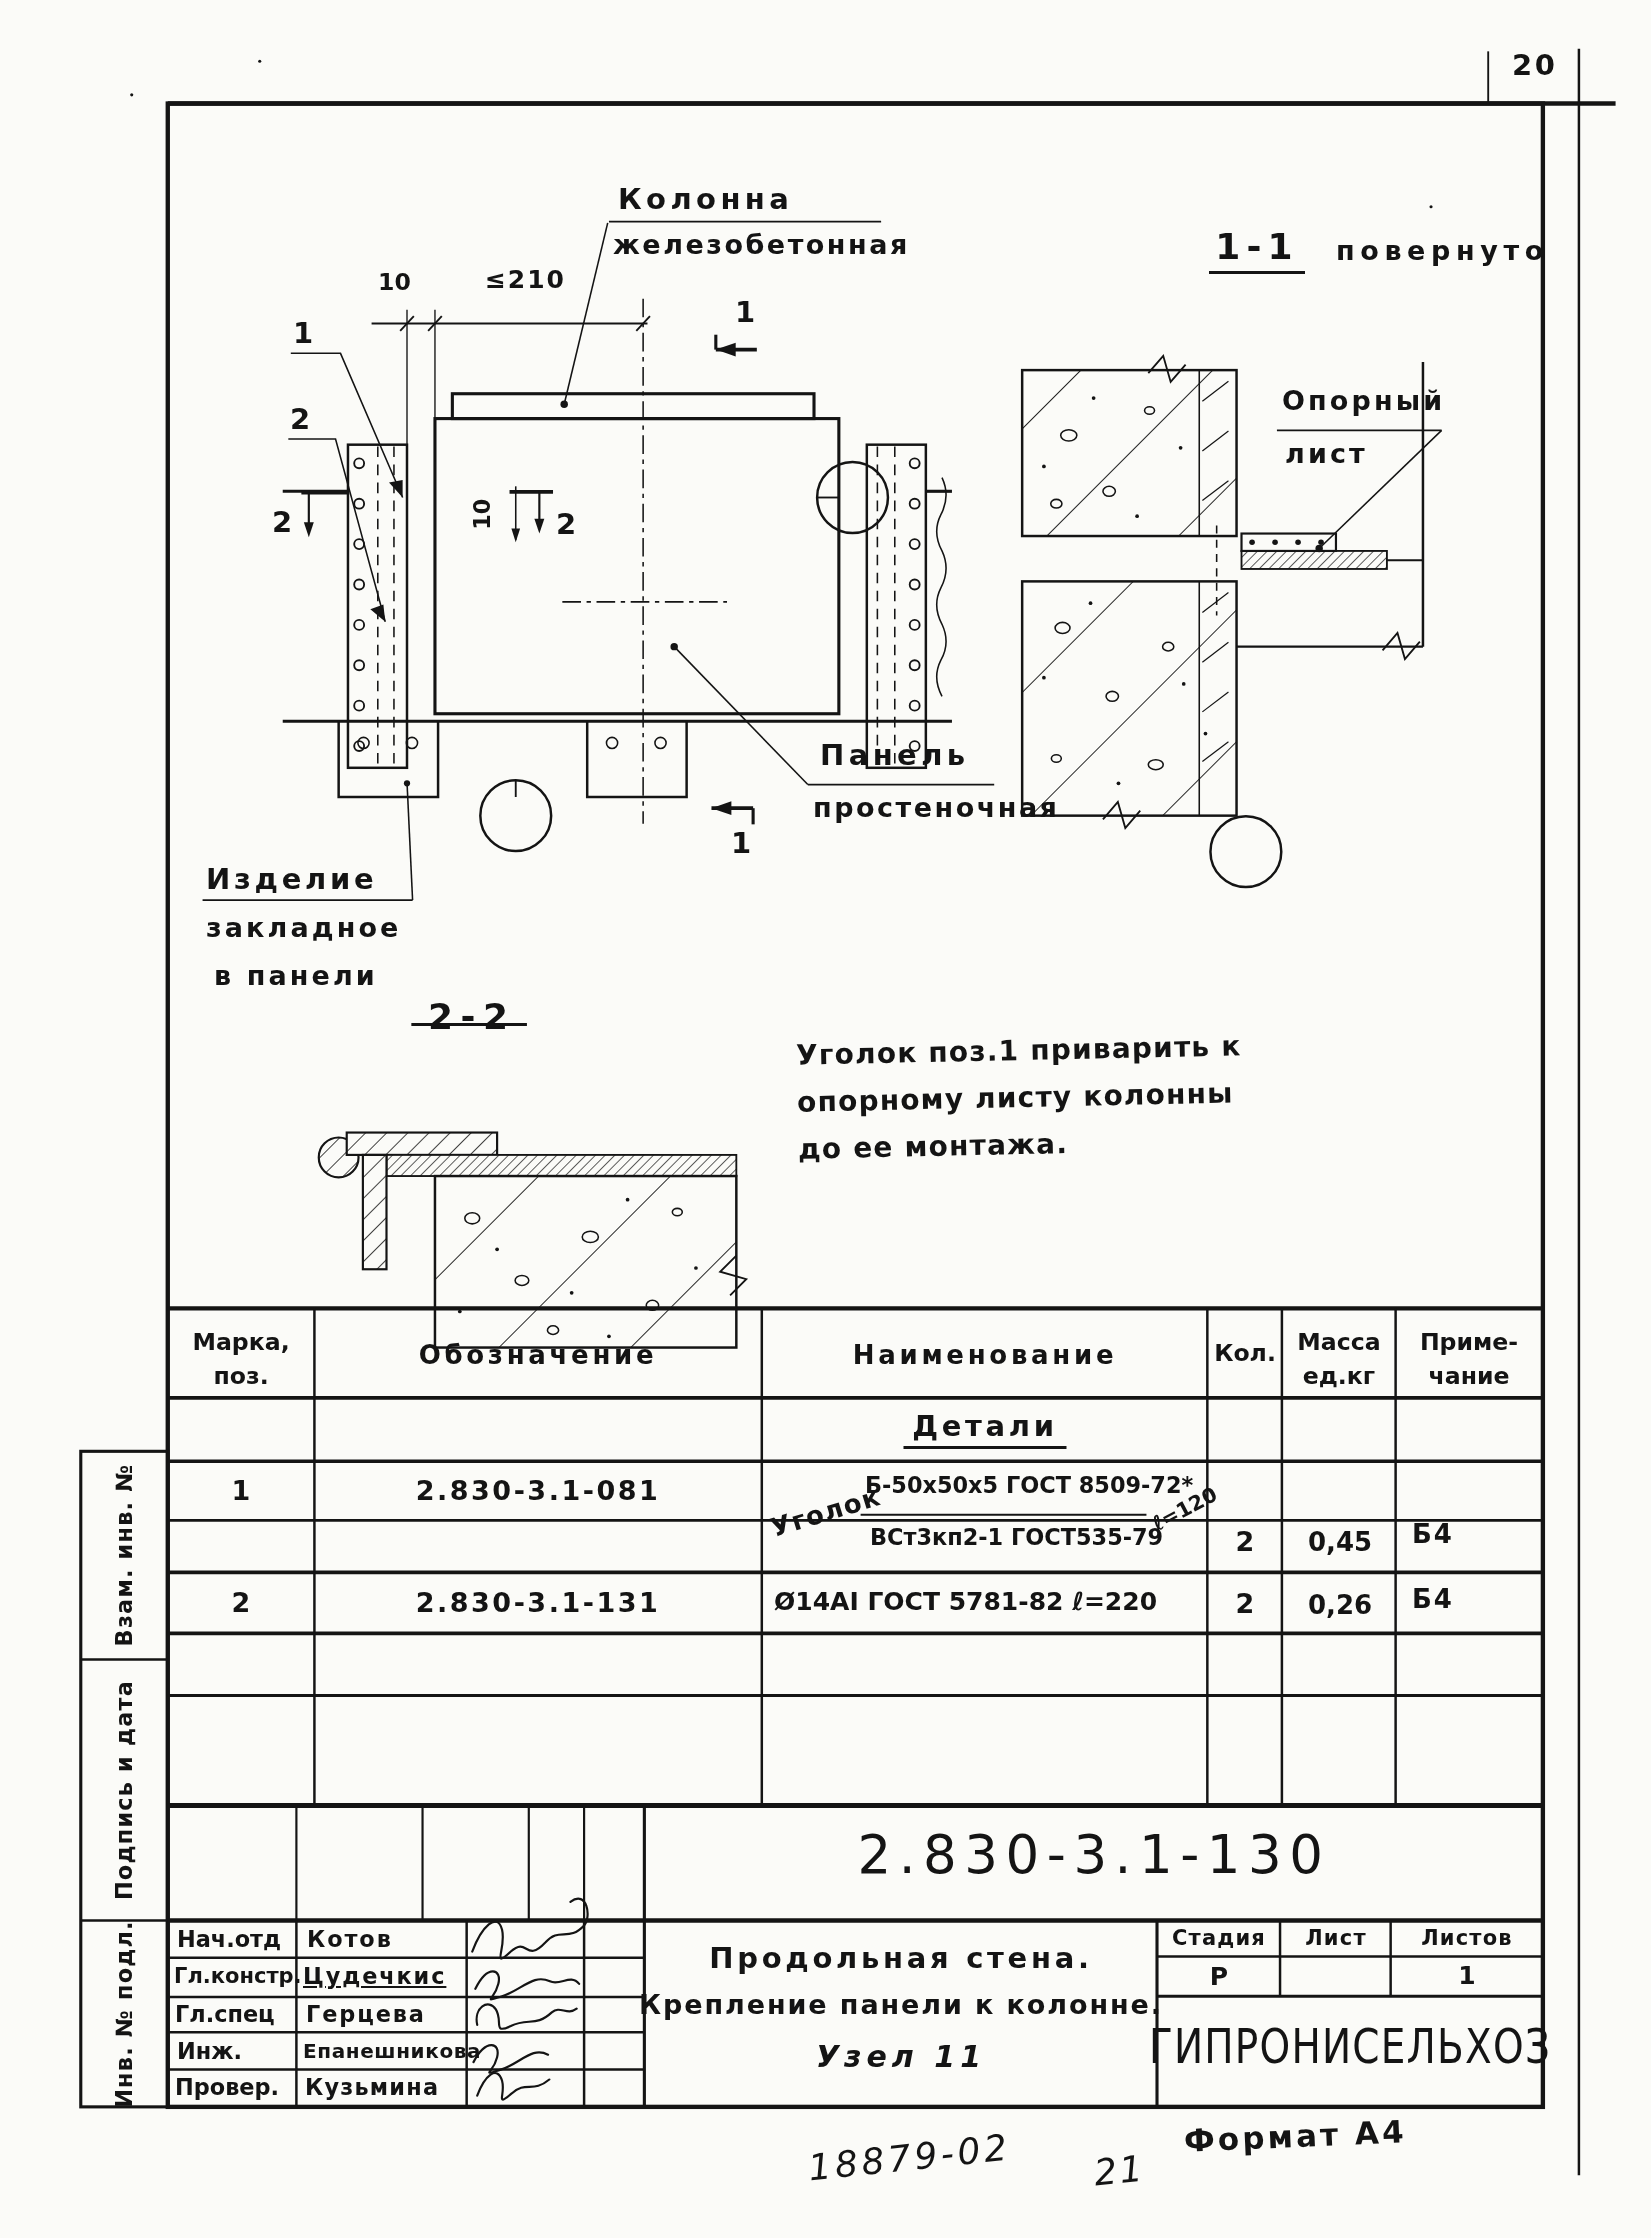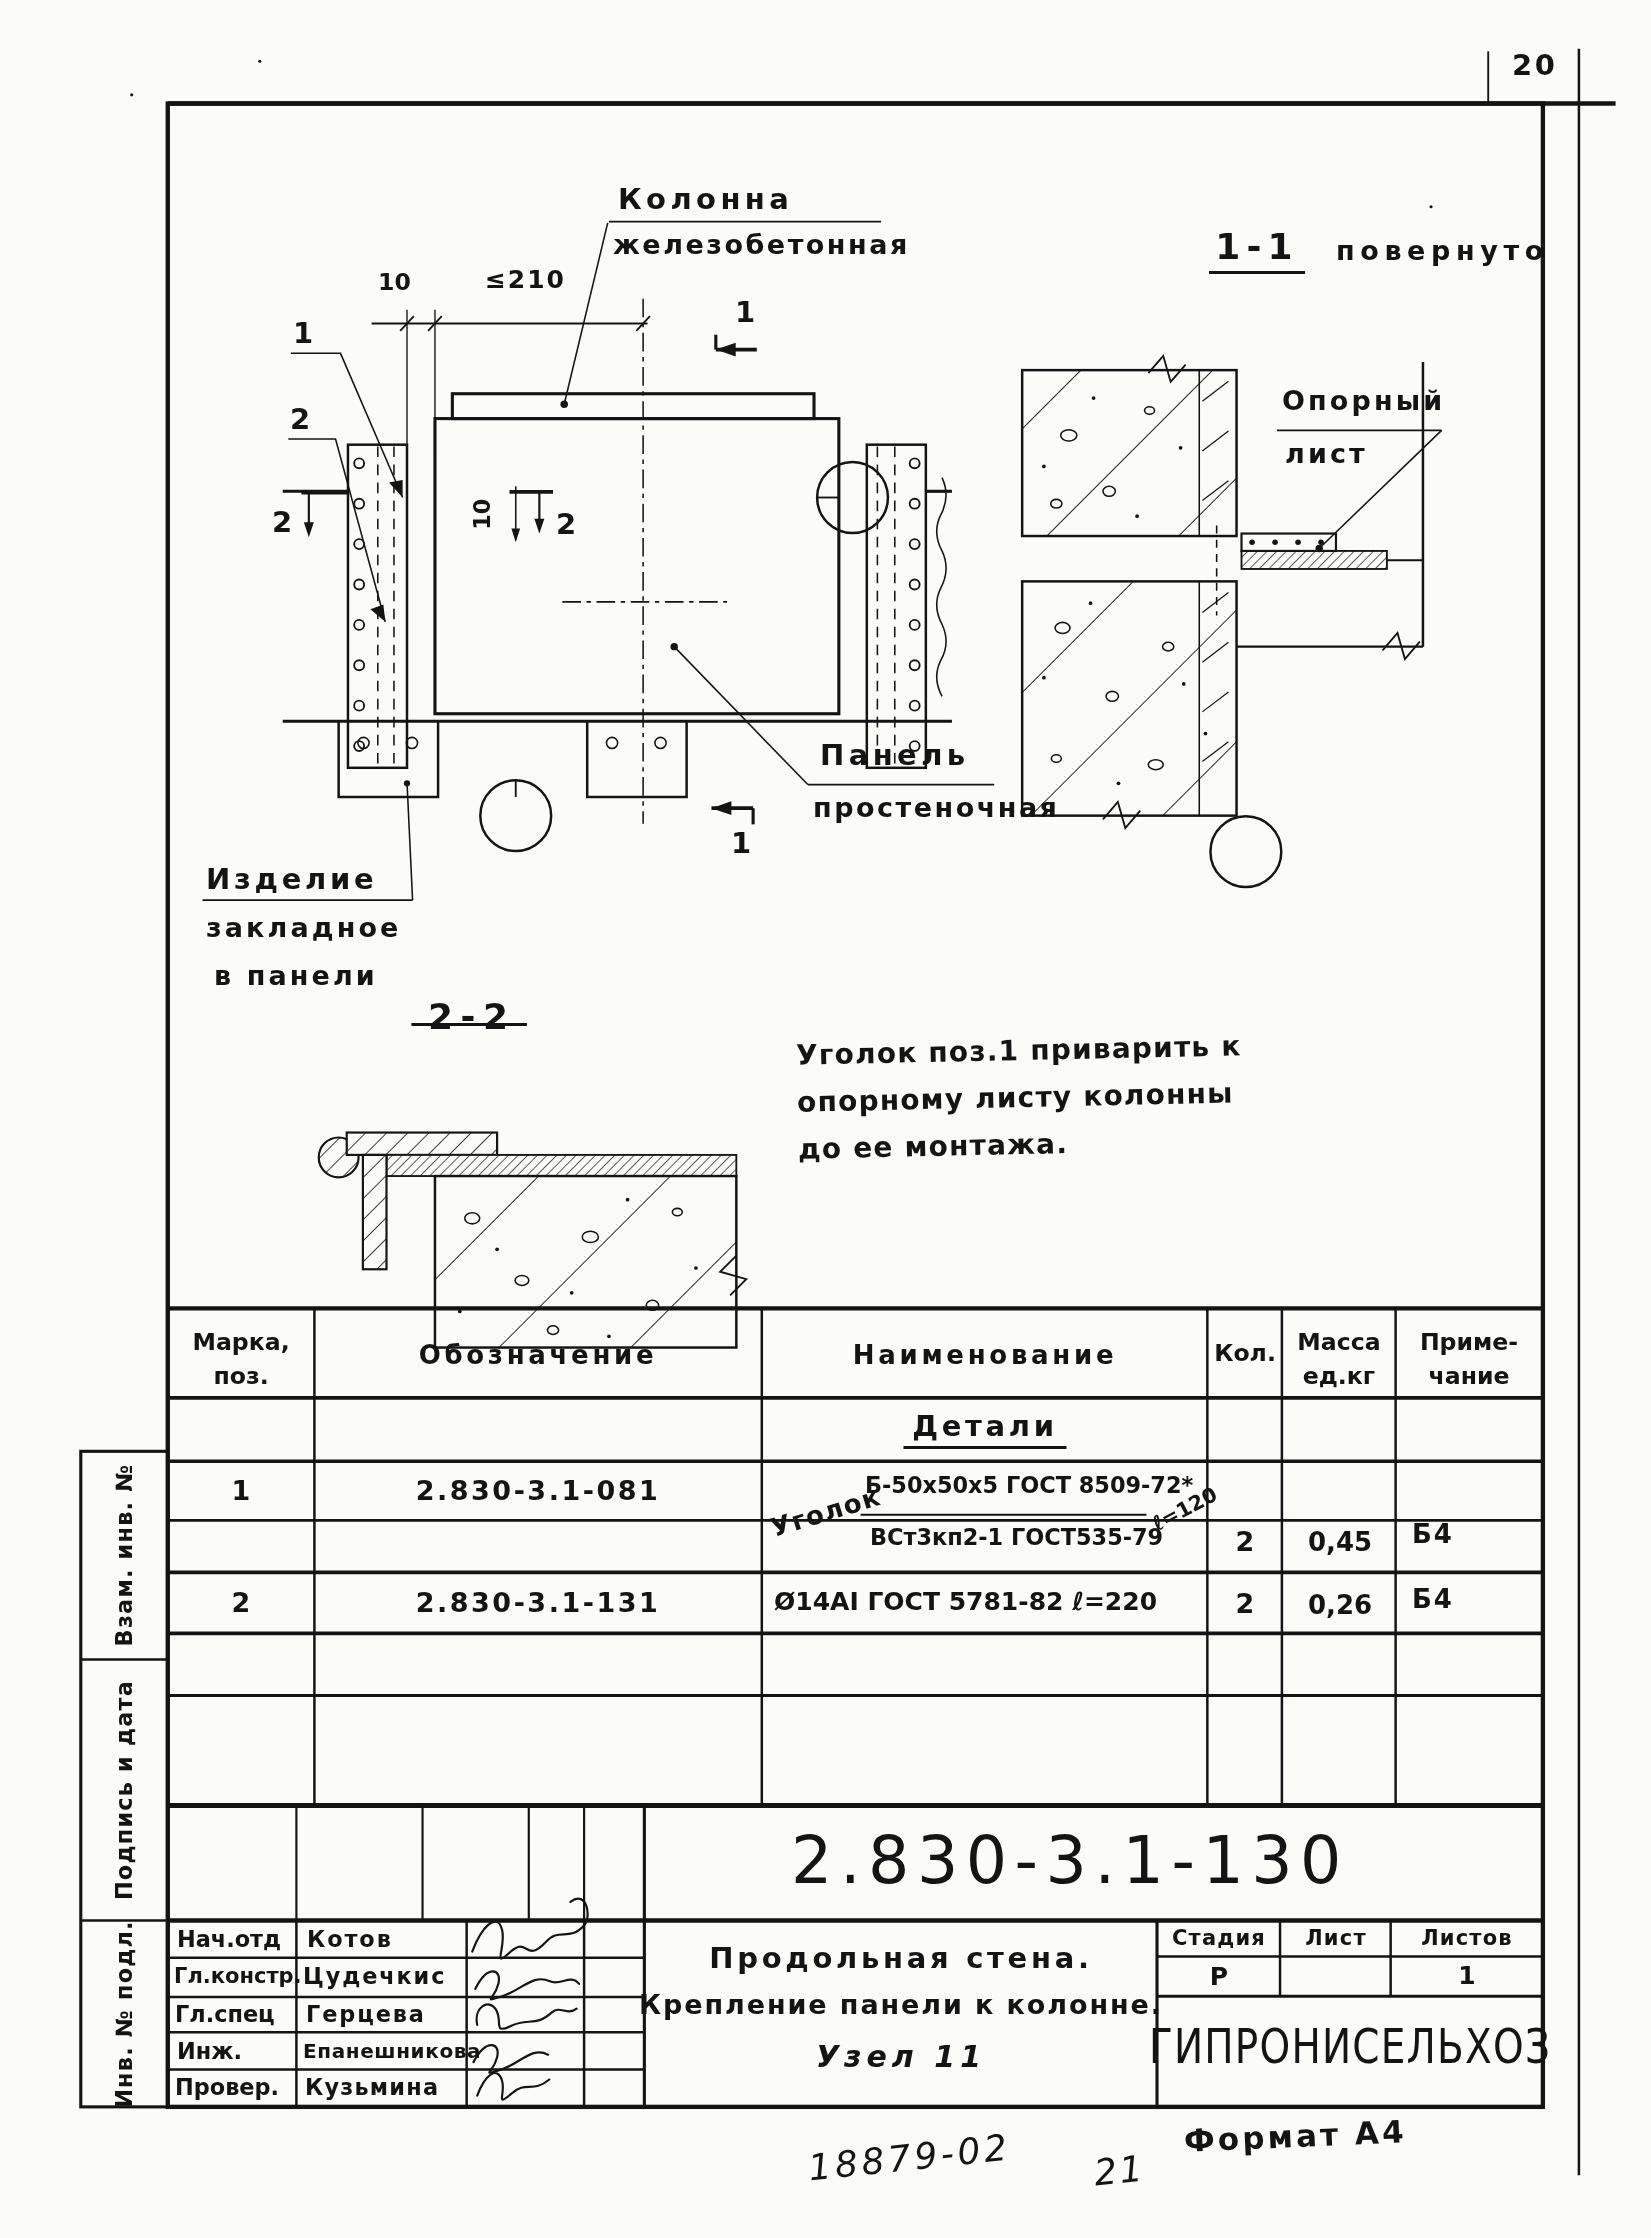--- a/index.html
+++ b/index.html
@@ -340,26 +340,26 @@
 <div class="t b c" style="left:1340px;top:1529px;font-size:26px;">0,45</div>
 <div class="t b" style="left:1412px;top:1521px;font-size:26px;letter-spacing:1.9px;">Б4</div>
 
 <div class="t b c" style="left:241px;top:1589px;font-size:27px;">2</div>
 <div class="t b c" style="left:538px;top:1589px;font-size:27px;letter-spacing:2.5px;">2.830-3.1-131</div>
 <div class="t b" style="left:774px;top:1589px;font-size:25px;">Ø14АI ГОСТ 5781-82   ℓ=220</div>
 <div class="t b c" style="left:1245px;top:1590px;font-size:27px;">2</div>
 <div class="t b c" style="left:1340px;top:1592px;font-size:26px;">0,26</div>
 <div class="t b" style="left:1412px;top:1586px;font-size:26px;letter-spacing:1.9px;">Б4</div>
 
-<div class="t c" style="left:1070px;top:1828px;font-size:65px;letter-spacing:7.5px;text-align:center;">2.830-3.1-130</div>
+<div class="t c" style="left:1094px;top:1828px;font-size:53px;letter-spacing:7.5px;text-align:center;">2.830-3.1-130</div>
 
 <div class="t b" style="left:177px;top:1928px;font-size:22.4px;">Нач.отд</div>
 <div class="t b" style="left:307px;top:1928px;font-size:22.4px;letter-spacing:1.9px;">Котов</div>
 <div class="t b" style="left:174px;top:1966px;font-size:21px;">Гл.констр.</div>
-<div class="t b" style="left:303px;top:1965px;font-size:22.4px;letter-spacing:1.9px;">Цудечкис</div>
+<div class="t b" style="left:303px;top:1965px;font-size:22.4px;letter-spacing:1.9px;text-decoration:underline;">Цудечкис</div>
 <div class="t b" style="left:175px;top:2003px;font-size:22.4px;">Гл.спец</div>
 <div class="t b" style="left:306px;top:2003px;font-size:22.4px;letter-spacing:1.9px;">Герцева</div>
 <div class="t b" style="left:177px;top:2040px;font-size:22.4px;">Инж.</div>
 <div class="t b" style="left:303px;top:2041px;font-size:20px;letter-spacing:0.6px;">Епанешникова</div>
 <div class="t b" style="left:175px;top:2076px;font-size:22.4px;">Провер.</div>
 <div class="t b" style="left:305px;top:2076px;font-size:22.4px;letter-spacing:1.2px;">Кузьмина</div>
 
 <div class="t b c" style="left:901px;top:1944px;font-size:29px;letter-spacing:3.7px;">Продольная стена.</div>
 <div class="t b c" style="left:901px;top:1991px;font-size:27px;letter-spacing:1.9px;">Крепление панели к колонне.</div>
 <div class="t b c" style="left:901px;top:2042px;font-size:30px;letter-spacing:5px;font-style:italic;">Узел 11</div>

